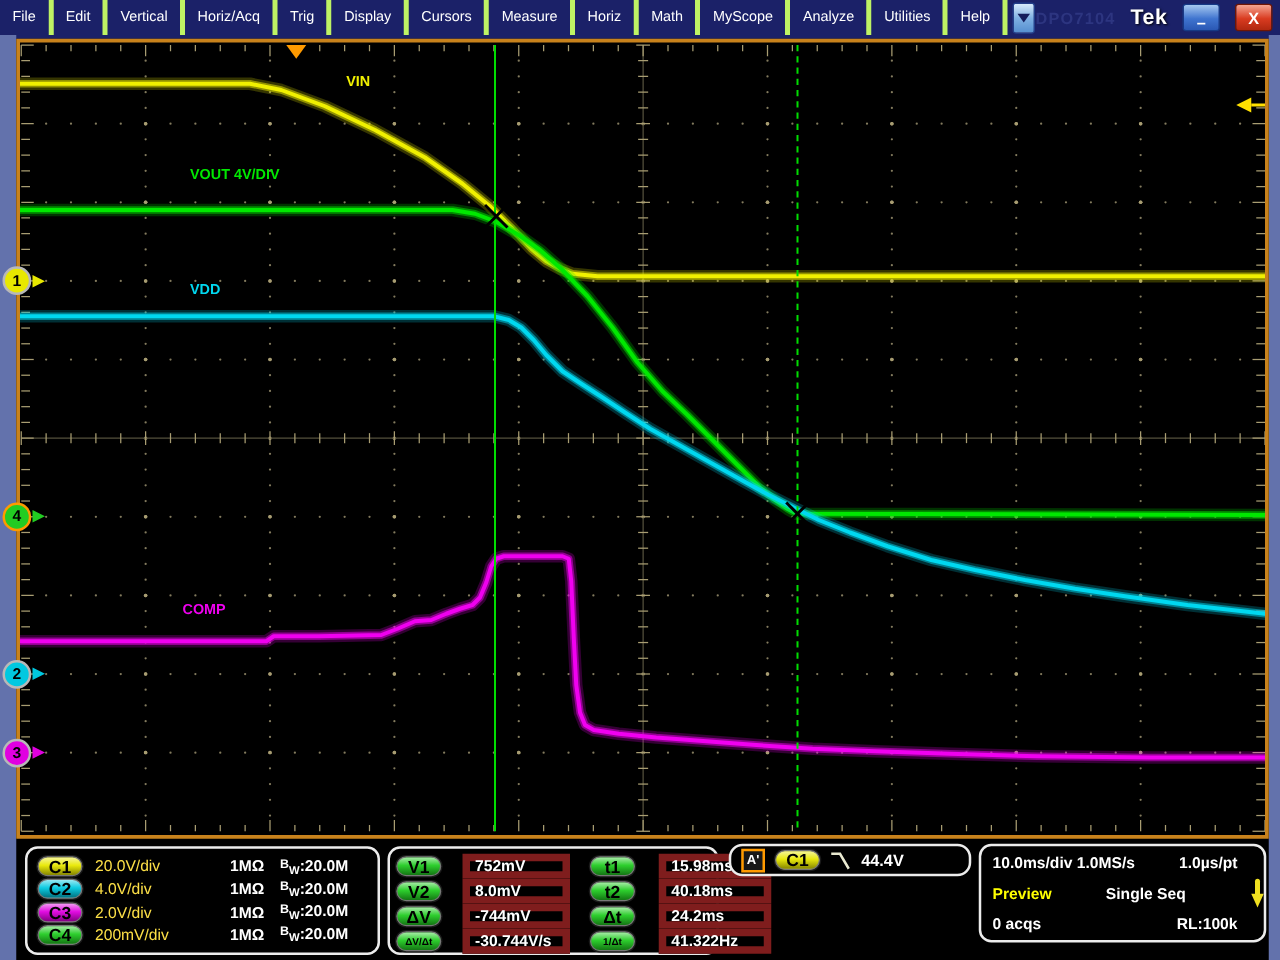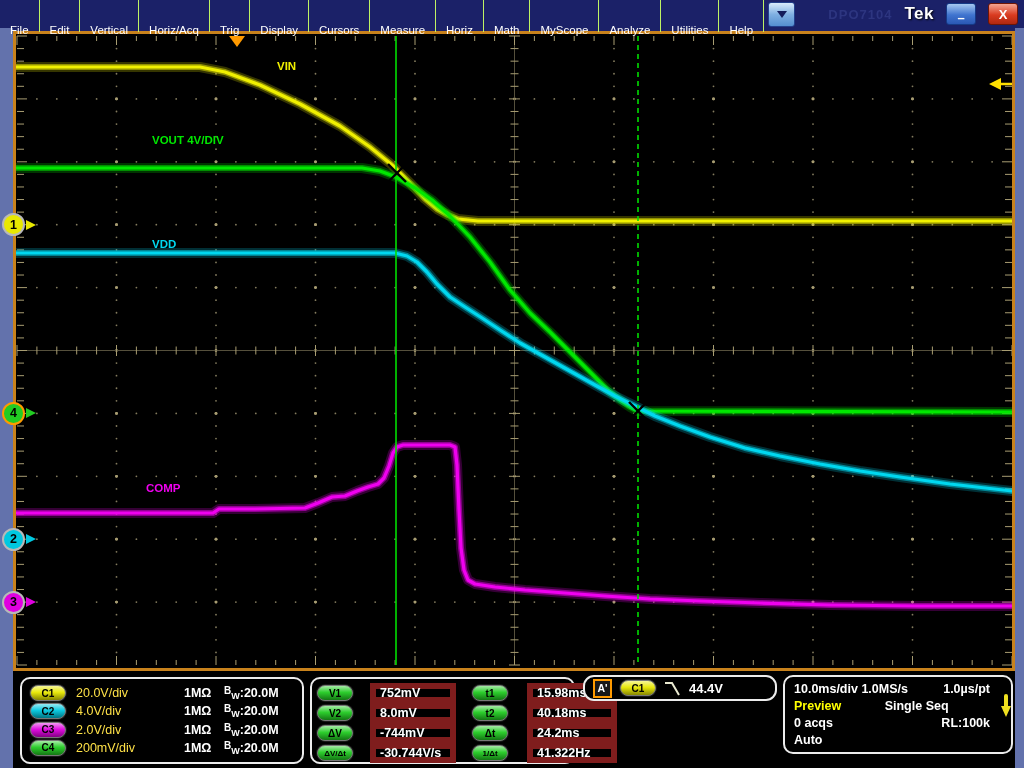--- a/index.html
+++ b/index.html
@@ -1,21 +1,21 @@
 <!DOCTYPE html>
 <html><head>
 <meta charset="utf-8">
 <style>
   html,body{margin:0;padding:0}
   body{width:1024px;height:768px;background:#000;font-family:"Liberation Sans",sans-serif;position:relative;overflow:hidden}
 
   
   #menubar{position:absolute;left:0;top:0;width:1024px;height:28px;background:#1b2168;display:flex;align-items:stretch;z-index:10}
   #menu-items{display:flex}
-  .menu-item{padding:16px 10px;line-height:28px;font-size:11.5px;color:#fff;border-right:1px solid #bef264;white-space:nowrap}
+  .menu-item{padding:0 10px;line-height:28px;font-size:11.5px;color:#fff;border-right:4px solid #bef264;white-space:nowrap}
   #menu-dropdown{width:25px;height:23px;margin:2px 0 0 4px;background:linear-gradient(#d9ebfb,#7fb0e2 50%,#558fd0);border:1px solid #23408c;border-radius:3px;display:flex;align-items:center;justify-content:center}
   .down-tri{width:0;height:0;border-left:5px solid transparent;border-right:5px solid transparent;border-top:7px solid #141d5c}
   #titlebar-right{margin-left:auto;display:flex;align-items:center;gap:12px;padding-right:6px}
   #model-label{color:#2d3580;font-size:13px;font-weight:bold;letter-spacing:1px}
   #brand-logo{color:#fff;font-weight:bold;font-size:17px;text-shadow:1px 1px 2px #000;letter-spacing:.5px}
   .win-btn{width:30px;height:22px;border-radius:3px;display:flex;align-items:center;justify-content:center;font-weight:bold;font-size:13px;color:#fff;box-sizing:border-box}
   #min-btn{background:linear-gradient(#a6c8f0,#3f74cf 55%,#2a58b4);border:1px solid #163a86}
   #min-btn span{margin-top:6px}
   #close-btn{background:linear-gradient(#f4a491,#d93b20 55%,#b02810);border:1px solid #6f1605}
 
@@ -31,21 +31,21 @@
 
   
   .ch-marker{position:absolute;left:2px;width:19px;height:19px;border:2px solid #b8b8b8;border-radius:50%;color:#000;font-weight:bold;font-size:12.5px;display:flex;align-items:center;justify-content:center;z-index:6}
   .ch-arrow{position:absolute;left:26px;width:0;height:0;border-top:5px solid transparent;border-bottom:5px solid transparent;border-left:10px solid #fff;z-index:6}
   #trig-pos{position:absolute;left:229px;top:36px;width:0;height:0;border-left:8px solid transparent;border-right:8px solid transparent;border-top:11px solid #ff9a00;z-index:5}
 
   
   .panel{position:absolute;background:#000;border:2px solid #ececec;border-radius:10px;box-sizing:border-box;z-index:5}
   #panel-channels{left:20px;top:677px;width:284px;height:87px;padding:5px 8px;display:flex;flex-direction:column;justify-content:space-between}
   .ch-row{display:flex;align-items:center;height:18px}
-  .badge{height:14px;width:34px;border-radius:8px;border:1px solid #777;box-shadow:0 0 0 1px #1a1a1a;color:#000;font-size:10px;font-weight:bold;display:flex;align-items:center;justify-content:center;flex:none}
+  .badge{height:14px;width:34px;border-radius:8px;border:1px solid #777;box-shadow:0 0 0 1px #1a1a1a;color:#000;font-size:14px;font-weight:bold;display:flex;align-items:center;justify-content:center;flex:none}
   .ch-scale{margin-left:10px;font-size:12.5px;font-weight:normal;color:#fde047;width:108px}
   .ch-imp{font-size:12.5px;font-weight:bold;color:#fff;width:40px}
   .ch-bw{font-size:12.5px;font-weight:bold;color:#fff;white-space:nowrap}
   .bw-b{font-size:10px;vertical-align:3px}
   .bw-w{font-size:9px;vertical-align:-2px}
 
   #panel-cursors{left:310px;top:677px;width:265px;height:87px;padding:4px 5px;display:grid;grid-template-columns:37px 86px 39px 90px;grid-auto-rows:20px;align-items:center;column-gap:16px}
   .vbox{height:20px;border:6px solid #7f1d1d;color:#fff;font-weight:bold;font-size:12.5px;display:flex;align-items:center;padding-left:4px;box-sizing:border-box;margin-top:-1px;background:#000}
   .badge.cur{width:34px}
   .badge.tiny{font-size:8px}
@@ -1212,21 +1212,21 @@
     <line x1="629" y1="402" x2="647" y2="420" stroke="#000" stroke-width="2.4"></line>
     <line x1="629" y1="420" x2="647" y2="402" stroke="#000" stroke-width="2.4"></line>
     <line x1="1001" y1="84" x2="1012" y2="84" stroke="#ffe000" stroke-width="2.5"></line>
     <polygon points="989,84 1001,78 1001,90" fill="#ffe000"></polygon>
   </svg>
 
 <div id="trig-pos"></div>
 
 <div class="trace-label" style="left:277px;top:60px;color:#f0f000">VIN</div>
 <div class="trace-label" style="left:152px;top:134px;color:#00e800">VOUT 4V/DIV</div>
-<div class="trace-label" style="left:152px;top:238px;color:#00d8f0">VDD</div>
+<div class="trace-label" style="left:152px;top:226px;color:#00d8f0">VDD</div>
 <div class="trace-label" style="left:146px;top:482px;color:#f000f0">COMP</div>
 
 <div id="markers">
     <div class="ch-marker" style="top: 213.2px; background: rgb(232, 232, 0); border-color: rgb(184, 184, 184);">1</div>
     <div class="ch-arrow" style="top: 219.7px; border-left-color: rgb(232, 232, 0);"></div>
     <div class="ch-marker" style="top: 401.9px; background: rgb(34, 204, 34); border-color: rgb(255, 154, 0);">4</div>
     <div class="ch-arrow" style="top: 408.4px; border-left-color: rgb(34, 204, 34);"></div>
     <div class="ch-marker" style="top: 527.7px; background: rgb(0, 200, 224); border-color: rgb(184, 184, 184);">2</div>
     <div class="ch-arrow" style="top: 534.2px; border-left-color: rgb(0, 200, 224);"></div>
     <div class="ch-marker" style="top: 590.6px; background: rgb(224, 0, 224); border-color: rgb(184, 184, 184);">3</div>
@@ -1298,16 +1298,13 @@
     <span style="margin-left:auto;margin-right:auto">Single Seq</span>
     <svg id="thermo" width="12" height="26" viewBox="0 0 12 26">
       <rect x="4" y="1" width="4" height="14" rx="2" fill="#f0e020"></rect>
       <polygon points="1,13 11,13 6,24" fill="#f0e020"></polygon>
     </svg>
   </div>
   <div class="h-row">
     <span class="h-left">0 acqs</span>
     <span class="h-right">RL:100k</span>
   </div>
-  <div class="h-row">
-    <span class="h-left">Auto</span>
-  </div>
 </div>
 
 </body></html>

